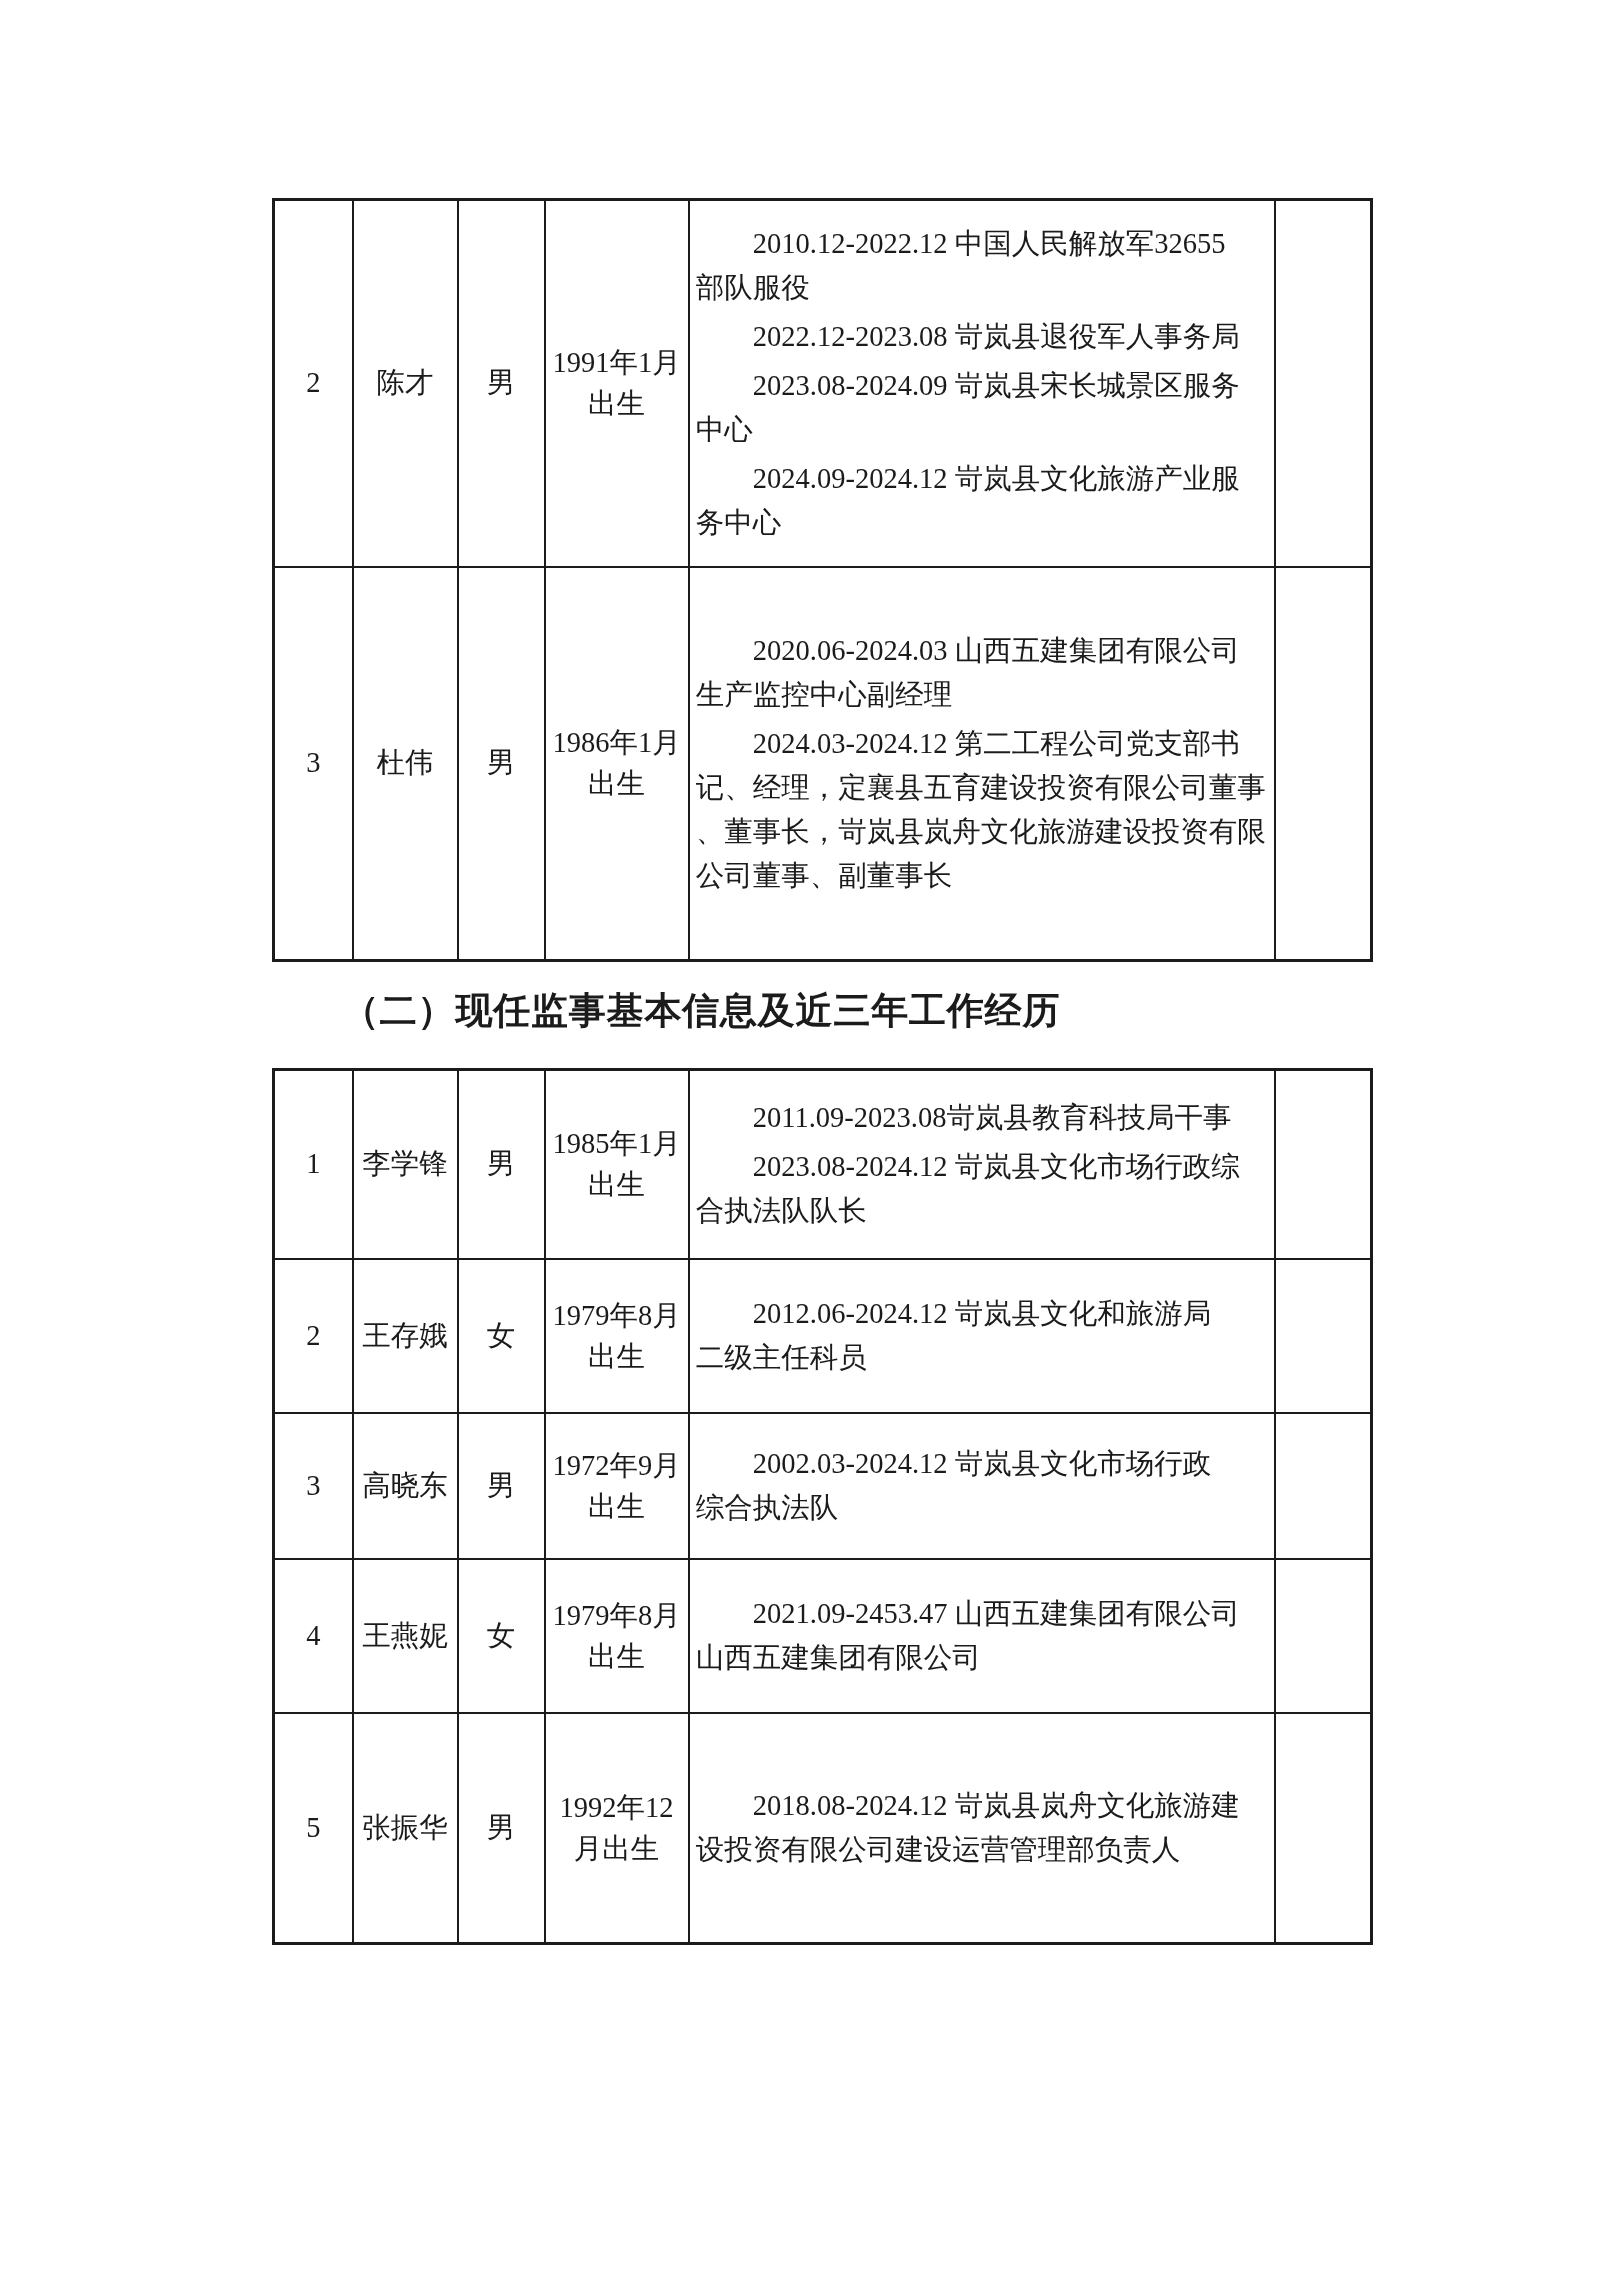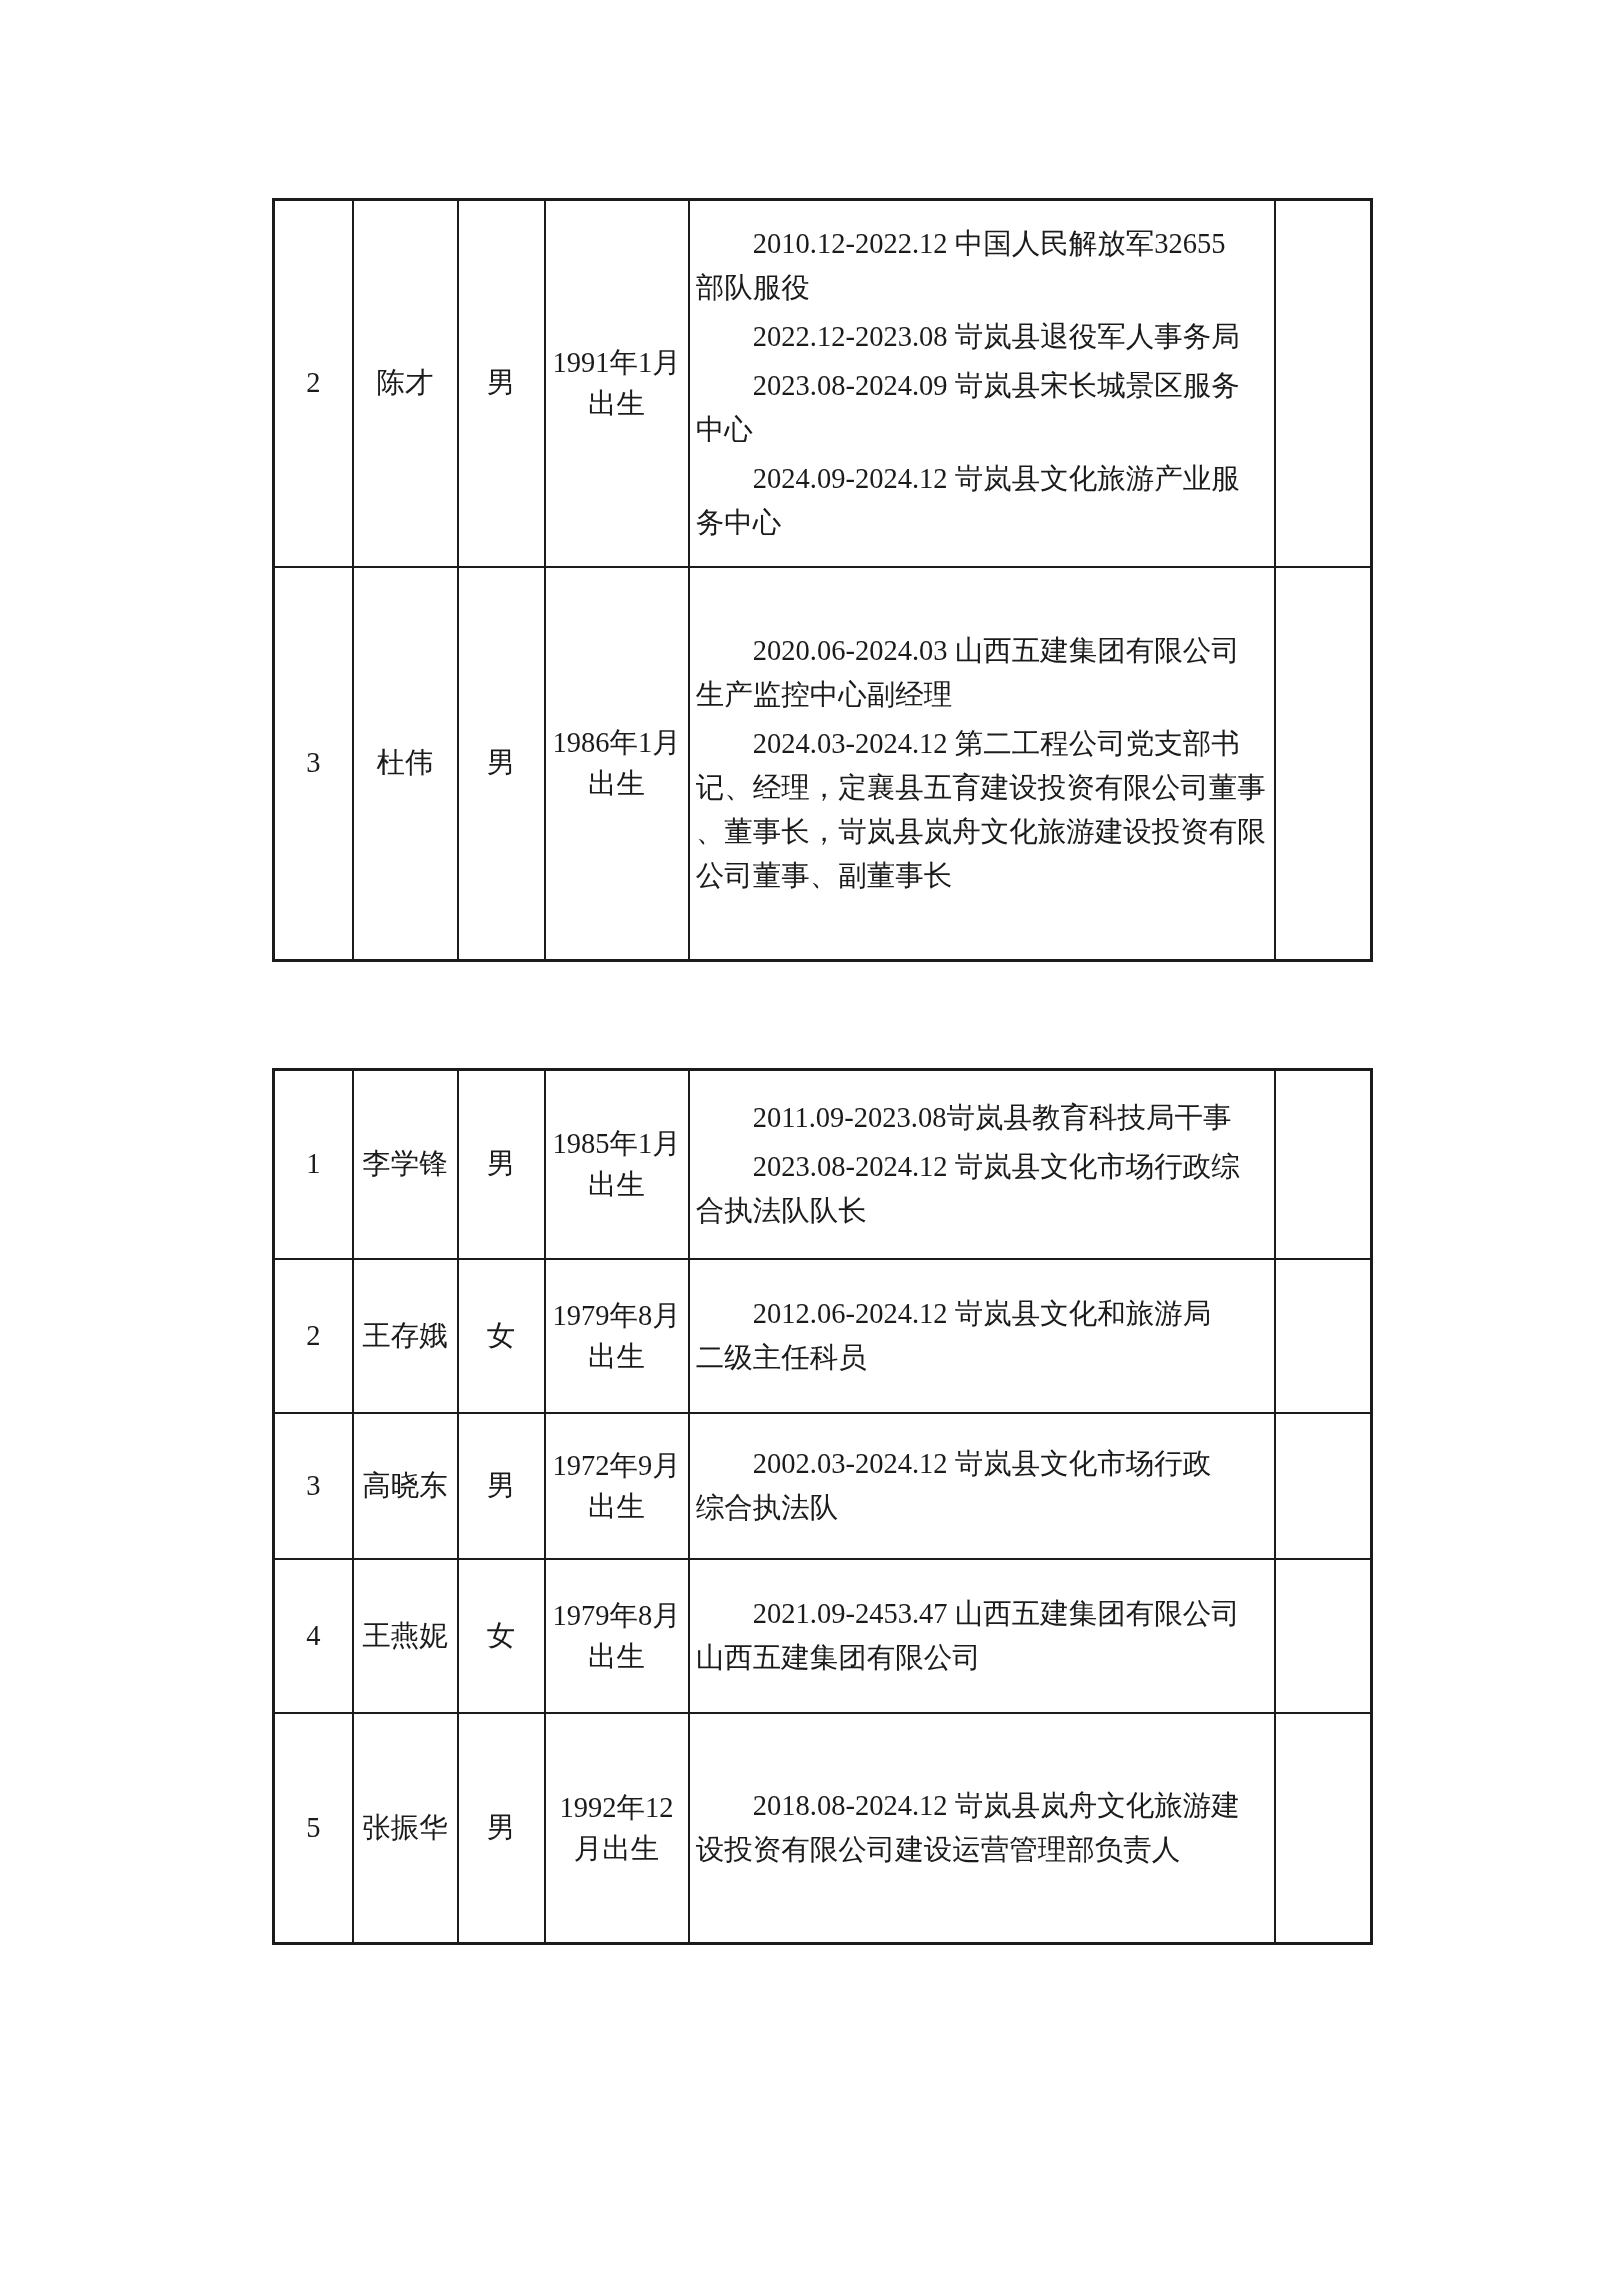--- a/index.html
+++ b/index.html
@@ -120,20 +120,21 @@
               <div class="ln">记、经理，定襄县五育建设投资有限公司董事</div>
               <div class="ln">、董事长，岢岚县岚舟文化旅游建设投资有限</div>
               <div class="ln">公司董事、副董事长</div>
             </div>
           </td>
         <td class="c-center"></td>
       </tr>
     </tbody>
   </table>
 
+  <h2 class="section-heading">（二）现任监事基本信息及近三年工作经历</h2>
 
   <table class="doc" id="tbl-bottom">
     <colgroup>
       <col style="width:79px">
         <col style="width:105px">
         <col style="width:87px">
       <col style="width:144px">
         <col style="width:586px">
         <col style="width:97px">
     </colgroup>

